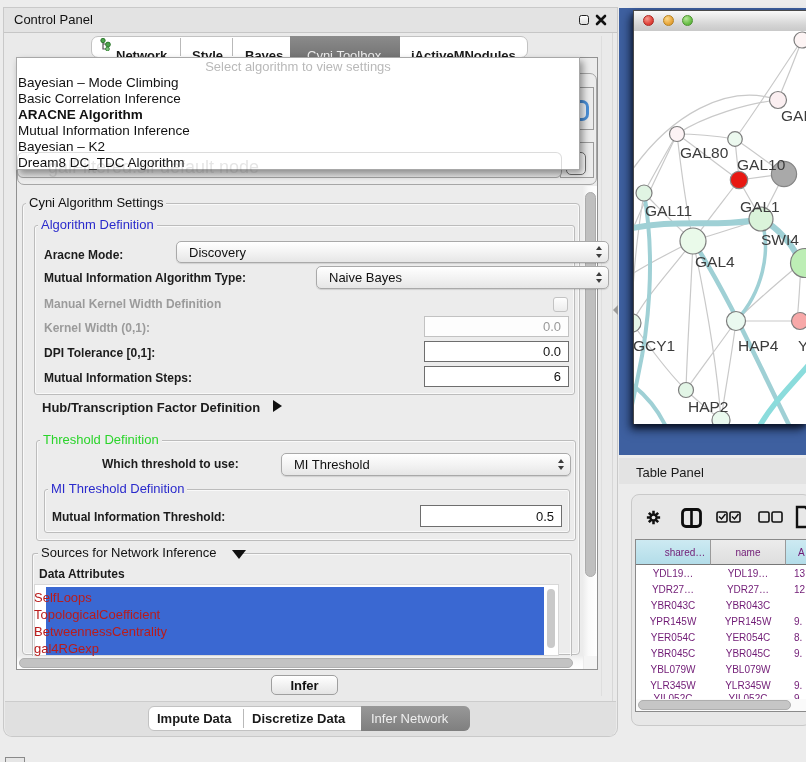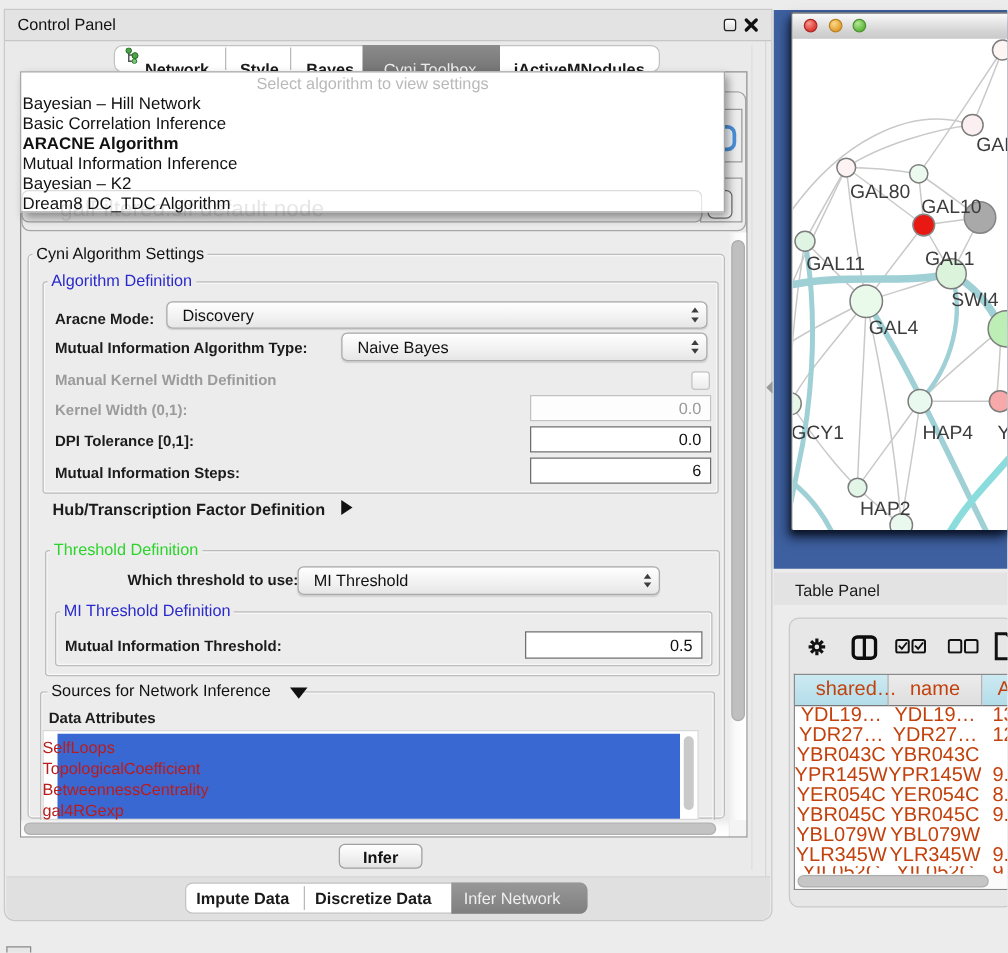--- a/index.html
+++ b/index.html
@@ -4,36 +4,36 @@
 <style>
 html,body{margin:0;padding:0;}
 body{width:806px;height:762px;position:relative;overflow:hidden;background:#ececec;
   font-family:"Liberation Sans",sans-serif;}
 .abs{position:absolute;}
 .lbl{position:absolute;font-size:12px;font-weight:bold;color:#1c1c1c;white-space:nowrap;}
 .glbl{position:absolute;font-size:12px;font-weight:bold;color:#9b9b9b;white-space:nowrap;}
 .grp{position:absolute;border:1px solid #bcbcbc;border-radius:3px;box-shadow:inset 0 0 0 1px rgba(255,255,255,.7);}
 .gt{position:absolute;font-size:13px;background:#ececec;padding:0 3px;white-space:nowrap;line-height:13px;text-align:right;}
 .combo{position:absolute;border:1px solid #a9a9a9;border-radius:5px;
-  background:linear-gradient(#ffffff,#f2f2f2 55%,#e6e6e6);box-shadow:0 1px 1px rgba(0,0,0,.12);}
+  background:linear-gradient(#ffffff,#f2f2f2 55%,#e6e6e6);box-shadow:0 1px 1px rgba(0,0,0,.12);margin-left:43px;}
 .combo .tx{position:absolute;left:12px;top:0;bottom:0;display:flex;align-items:center;font-size:13px;color:#111;}
 .arr{position:absolute;right:4px;width:9px;top:0;bottom:0;}
 .arr:before{content:"";position:absolute;left:1px;top:50%;margin-top:-6px;
   border-left:3.5px solid transparent;border-right:3.5px solid transparent;border-bottom:4.5px solid #3d3d3d;}
 .arr:after{content:"";position:absolute;left:1px;top:50%;margin-top:1.5px;
   border-left:3.5px solid transparent;border-right:3.5px solid transparent;border-top:4.5px solid #3d3d3d;}
 .fld{position:absolute;background:#fff;border:1px solid #6e6e6e;font-size:13px;color:#111;
   display:flex;align-items:center;justify-content:flex-end;padding-right:7px;box-sizing:border-box;}
 .fldd{position:absolute;background:#fdfdfd;border:1px solid #c2c2c2;font-size:13px;color:#999999;
   display:flex;align-items:center;justify-content:flex-end;padding-right:7px;box-sizing:border-box;}
 .ovitem{position:absolute;left:3px;font-size:13.5px;color:#111;white-space:nowrap;}
 .tabtx{position:absolute;top:0;height:38px;display:flex;align-items:center;font-size:13px;
   font-weight:bold;color:#1a1a1a;white-space:nowrap;}
 .tdiv{position:absolute;top:2px;bottom:2px;width:1px;background:#b9b9b9;}
-.cell{position:absolute;overflow:hidden;font-size:16px;color:#c2410c;display:flex;align-items:center;}
+.cell{position:absolute;overflow:hidden;font-size:10px;color:#701a75;display:flex;align-items:center;}
 </style>
 </head>
 <body>
 
 <div class="abs" id="cpanel" style="left:4px;top:8px;width:613px;height:728px;background:#eaeaea;
   border-radius:0 0 8px 8px;box-shadow:0 0 0 1px #c9c9c9;"></div>
 
 <div class="abs" style="left:612px;top:8px;width:1px;height:728px;background:#d7d7d7;"></div>
 <div class="abs" style="left:601px;top:36px;width:1px;height:660px;background:#dedede;"></div>
 
@@ -144,21 +144,21 @@
 <div class="tabtx" style="left:371px;top:706px;height:25px;font-weight:normal;color:#efefef;">Infer Network</div>
 
 <div class="abs" style="left:5px;top:757px;width:18px;height:12px;border:1.5px solid #8a8a8a;background:#e6e6e6;"></div>
 
 <div class="abs" style="left:17px;top:152px;width:545px;height:26px;border:1px solid #a2a2a2;border-radius:6px;
  background:linear-gradient(#f7f7f7,#e6e6e6);box-sizing:border-box;"></div>
 
 <div class="abs" style="left:16px;top:57px;width:564px;height:113px;background:#fff;border:1px solid #a8a8a8;
   box-shadow:3px 4px 7px rgba(0,0,0,.4);box-sizing:border-box;"></div>
 <div class="abs" style="left:16px;top:59px;width:564px;height:14px;font-size:13px;color:#b9b9b9;text-align:center;">Select algorithm to view settings</div>
-<div class="ovitem" style="left:18px;top:75px;">Bayesian – Hill Network</div>
+<div class="ovitem" style="left:18px;top:75px;">Bayesian – Mode Climbing</div>
 <div class="ovitem" style="left:18px;top:91px;">Basic Correlation Inference</div>
 <div class="ovitem" style="left:18px;top:107px;font-weight:bold;">ARACNE Algorithm</div>
 <div class="ovitem" style="left:18px;top:123px;">Mutual Information Inference</div>
 <div class="ovitem" style="left:18px;top:139px;">Bayesian – K2</div>
 <div class="ovitem" style="left:18px;top:155px;">Dream8 DC_TDC Algorithm</div>
 <div class="abs" style="left:17px;top:152px;width:545px;height:18px;border:1px solid rgba(140,140,140,.30);border-top-left-radius:6px;border-top-right-radius:6px;border-bottom:none;box-sizing:border-box;"></div>
 <div class="abs" style="left:48px;top:157px;font-size:18px;color:rgba(80,80,80,.15);">galFiltered.sif default node</div>
 
 <div class="abs" style="left:619px;top:8px;width:187px;height:447px;background:#3e60a0;"></div>
 <div class="abs" style="left:613px;top:305px;width:0;height:0;border-top:5px solid transparent;border-bottom:5px solid transparent;border-right:5px solid #9a9a9a;"></div>

